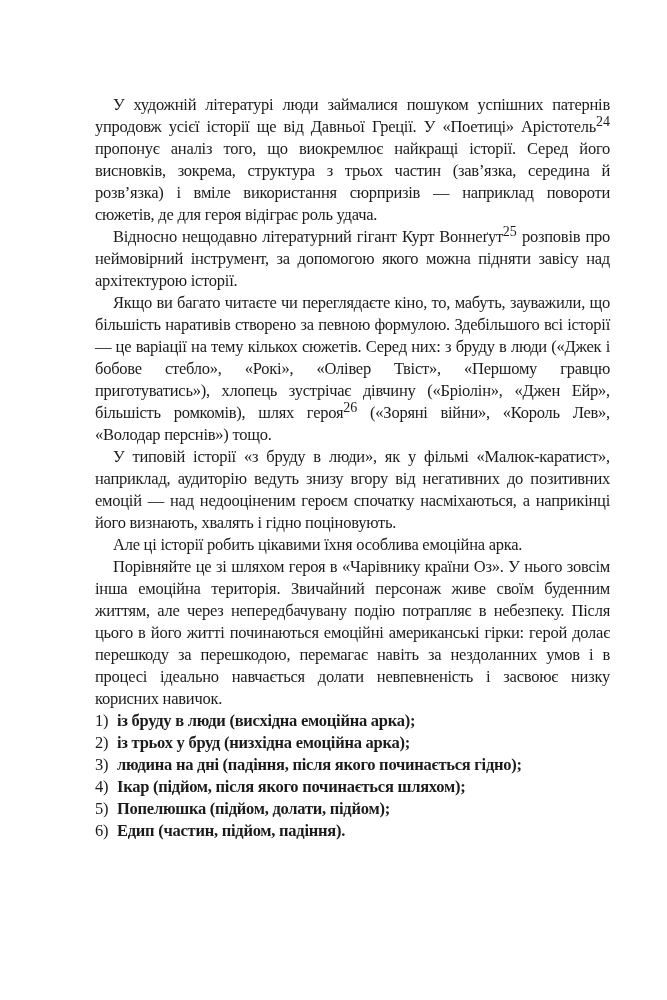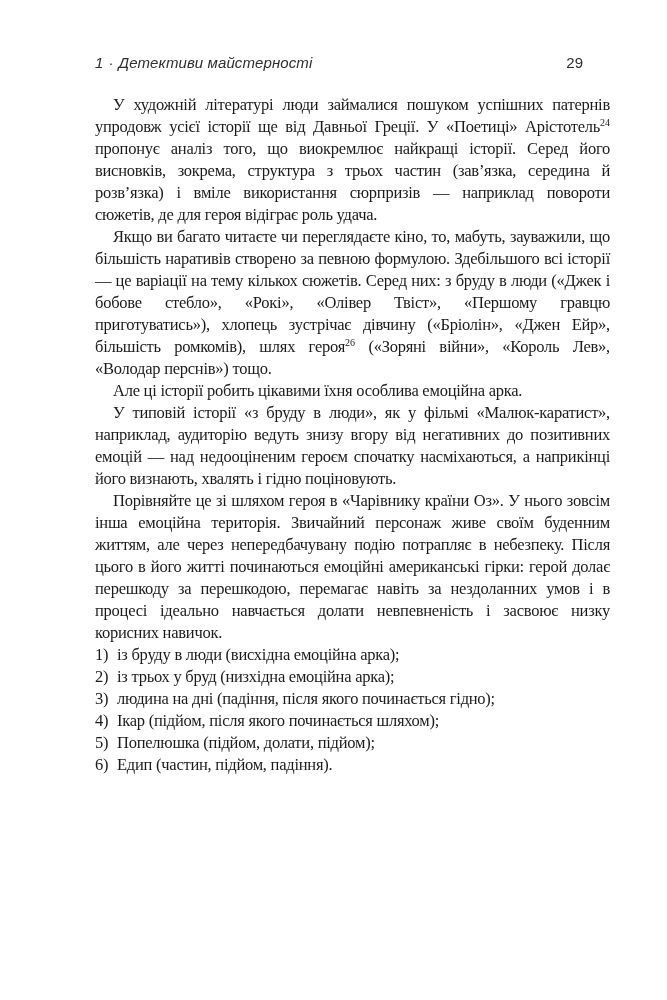--- a/index.html
+++ b/index.html
@@ -28,47 +28,42 @@
     font-size:16.5px;line-height:22px;
     letter-spacing:-0.25px;
     color:var(--ink,#1b1b1b);
     text-align:justify;
     hyphens:auto;
     -webkit-hyphens:auto;
   }
   .para{margin:0;}
   .para.indent{text-indent:18px;}
   sup{
-    font-size:10px;
+    font-size:14px;
     line-height:0;
     vertical-align:super;
     letter-spacing:0;
   }
   .book-list{margin:0;}
   .list-row{display:flex;text-align:left;}
   .list-num{flex:0 0 22px;}
-  .list-text{flex:1;}
+  .list-text{flex:1;font-weight:bold;}
 </style>
 </head>
 <body>
 
 <div class="page">
 
-  <header class="running-head">
-    <span class="head-left">
-      <span>1</span><span class="chapter-sep">·</span><span>Детективи майстерності</span>
-    </span>
-    <span class="page-num">29</span>
-  </header>
 
   <main class="body-text">
       <p class="para indent">У художній літературі люди займалися пошуком успішних патернів упродовж усієї історії ще від Давньої Греції. У «Поетиці» Арістотель<sup>24</sup> пропонує аналіз того, що виокремлює найкращі історії. Серед його висновків, зокрема, структура з трьох частин (зав’язка, середина й розв’язка) і вміле використання сюрпризів — наприклад повороти сюжетів, де для героя відіграє роль удача.</p>
+      <p class="para indent">Відносно нещодавно літературний гігант Курт Воннеґут<sup>25</sup> розповів про неймовірний інструмент, за допомогою якого можна підняти завісу над архітектурою історії.</p>
       <p class="para indent">Якщо ви багато читаєте чи переглядаєте кіно, то, мабуть, зауважили, що більшість наративів створено за певною формулою. Здебільшого всі історії — це варіації на тему кількох сюжетів. Серед них: з бруду в люди («Джек і бобове стебло», «Рокі», «Олівер Твіст», «Першому гравцю приготуватись»), хлопець зустрічає дівчину («Бріолін», «Джен Ейр», більшість ромкомів), шлях героя<sup>26</sup> («Зоряні війни», «Король Лев», «Володар перснів») тощо.</p>
+      <p class="para indent">У типовій історії «з бруду в люди», як у фільмі «Малюк-каратист», наприклад, аудиторію ведуть знизу вгору від негативних до позитивних емоцій — над недооціненим героєм спочатку насміхаються, а наприкінці його визнають, хвалять і гідно поціновують.</p>
       <p class="para indent">Але ці історії робить цікавими їхня особлива емоційна арка.</p>
-      <p class="para indent">У типовій історії «з бруду в люди», як у фільмі «Малюк-каратист», наприклад, аудиторію ведуть знизу вгору від негативних до позитивних емоцій — над недооціненим героєм спочатку насміхаються, а наприкінці його визнають, хвалять і гідно поціновують.</p>
       <p class="para indent">Порівняйте це зі шляхом героя в «Чарівнику країни Оз». У нього зовсім інша емоційна територія. Звичайний персонаж живе своїм буденним життям, але через непередбачувану подію потрапляє в небезпеку. Після цього в його житті починаються емоційні американські гірки: герой долає перешкоду за перешкодою, перемагає навіть за нездоланних умов і в процесі ідеально навчається долати невпевненість і засвоює низку корисних навичок.</p>
       <div class="book-list">
         <div class="list-row">
           <span class="list-num">1)</span>
           <span class="list-text">із бруду в люди (висхідна емоційна арка);</span>
         </div>
         <div class="list-row">
           <span class="list-num">2)</span>
           <span class="list-text">із трьох у бруд (низхідна емоційна арка);</span>
         </div>

